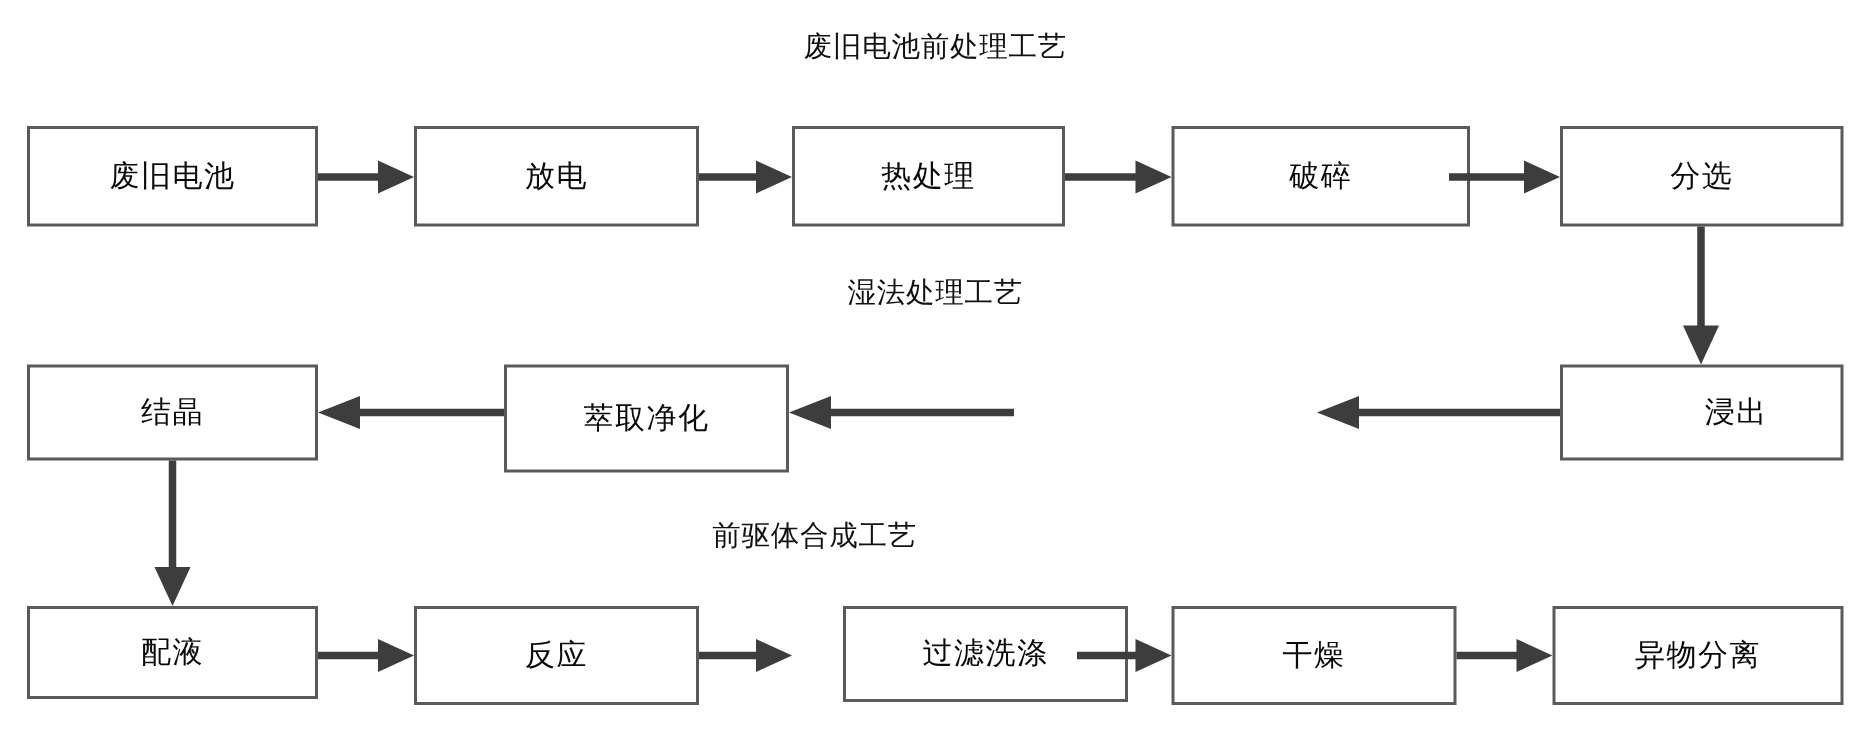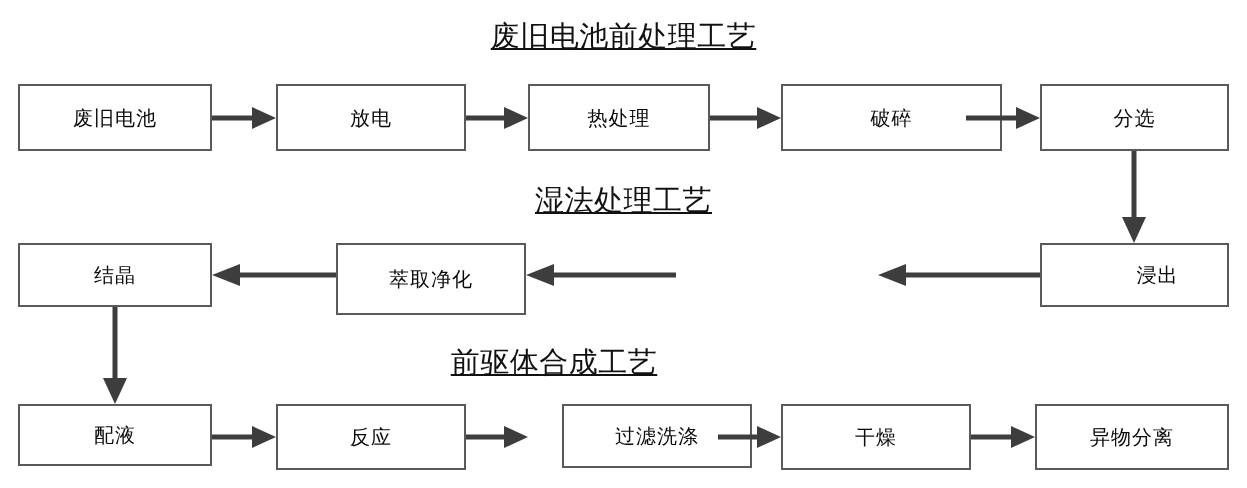--- a/index.html
+++ b/index.html
@@ -13,26 +13,25 @@
   #canvas {
     position: relative;
     width: 1247px;
     height: 488px;
     background: #ffffff;
     overflow: hidden;
   }
   .section-title {
     position: absolute;
     text-align: center;
-    font-size: 29px;
+    font-size: 19px;
     color: #111111;
     white-space: nowrap;
     line-height: 1;
     letter-spacing: 0.5px;
-    text-decoration: underline;
   }
   .node {
     position: absolute;
     box-sizing: border-box;
     border: 2px solid #5a5a5a;
     background: #ffffff;
     display: flex;
     align-items: center;
     justify-content: center;
     color: #0a0a0a;
@@ -61,21 +60,21 @@
 <div id="canvas">
 
   <div class="section-title" style="left:0; top:22px; width:1247px;">废旧电池前处理工艺</div>
 
   <div class="node" style="left:18px; top:84px; width:194px; height:67px;">废旧电池</div>
 
   <div class="node" style="left:276px; top:84px; width:190px; height:67px;">放电</div>
 
   <div class="node" style="left:528px; top:84px; width:182px; height:67px;">热处理</div>
 
-  <div class="node" style="left:781px; top:84px; width:221px; height:67px;">破碎</div>
+  <div class="node" style="left:781px; top:84px; width:199px; height:67px;">破碎</div>
 
   <div class="node" style="left:1040px; top:84px; width:189px; height:67px;">分选</div>
 
   <svg class="arrow-svg" style="left:212px; top:104px; width:64px; height:28px;" viewBox="0 0 64 28">
     <line class="arrow-line" x1="0" y1="14" x2="42" y2="14"></line>
     <polygon class="arrow-head" points="40,3 64,14 40,25"></polygon>
   </svg>
 
   <svg class="arrow-svg" style="left:466px; top:104px; width:62px; height:28px;" viewBox="0 0 62 28">
     <line class="arrow-line" x1="0" y1="14" x2="40" y2="14"></line>
@@ -119,21 +118,21 @@
   <svg class="arrow-svg" style="left:212px; top:261px; width:124px; height:28px;" viewBox="0 0 124 28">
     <line class="arrow-line" x1="124" y1="14" x2="26" y2="14"></line>
     <polygon class="arrow-head" points="28,3 28,25 0,14"></polygon>
   </svg>
 
   <svg class="arrow-svg" style="left:100px; top:307px; width:30px; height:97px;" viewBox="0 0 30 97">
     <line class="arrow-line" x1="15" y1="0" x2="15" y2="73"></line>
     <polygon class="arrow-head" points="3,71 27,71 15,97"></polygon>
   </svg>
 
-  <div class="section-title" style="left:15px; top:348px; width:1048px;padding-left:15px;">前驱体合成工艺</div>
+  <div class="section-title" style="left:4px; top:348px; width:1048px;padding-left:15px;">前驱体合成工艺</div>
 
   <div class="node" style="left:18px; top:404px; width:194px; height:62px;">配液</div>
 
   <div class="node" style="left:276px; top:404px; width:190px; height:66px;">反应</div>
 
   <div class="node" style="left:528px; top:404px; width:190px; height:64px;margin-left:34px;">过滤洗涤</div>
 
   <div class="node" style="left:781px; top:404px; width:190px; height:66px;">干燥</div>
 
   <div class="node" style="left:1035px; top:404px; width:194px; height:66px;">异物分离</div>

